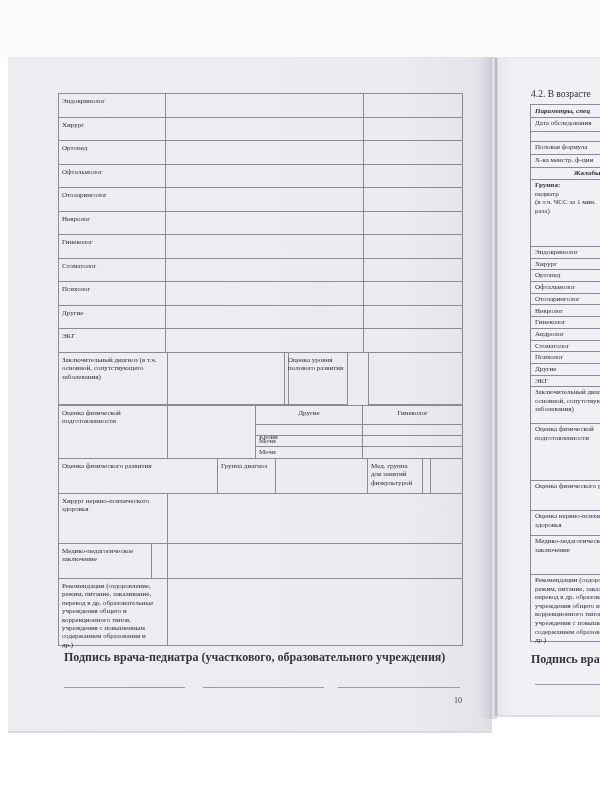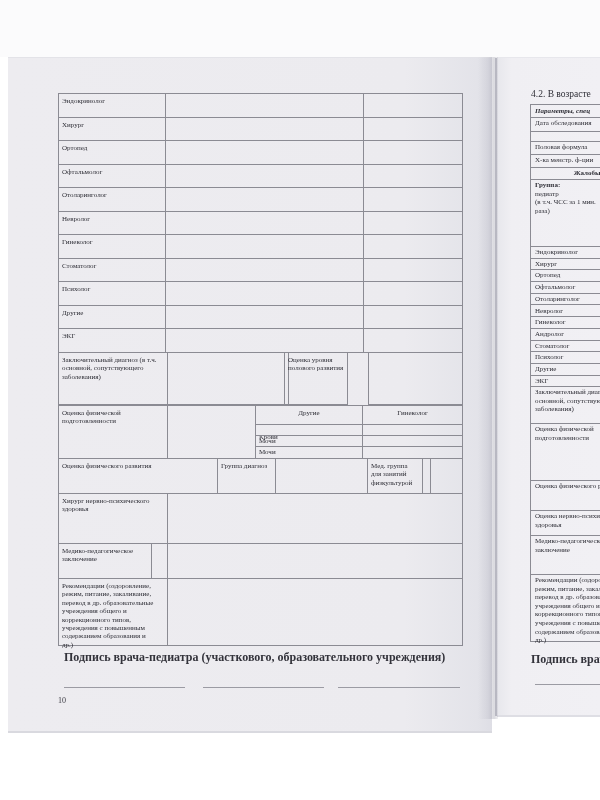--- a/index.html
+++ b/index.html
@@ -19,21 +19,21 @@
   .lbl{font-size:7px;line-height:8.4px;color:#2e2e36;padding:3px 3px 0 3px;white-space:pre-line;}
   .lblc{text-align:center;padding:3px 1px 0 1px;}
   .rrow{position:absolute;box-sizing:border-box;border:1px solid #8b8b93;border-top:none;left:530px;width:160px;}
   .rrow.first{border-top:1px solid #8b8b93;}
   .rlbl{font-size:7px;line-height:8.6px;color:#2e2e36;padding:2px 2px 0 4px;white-space:pre-line;width:110px;box-sizing:border-box;}
   .bold{font-weight:bold;}
   .ital{font-style:italic;}
   .caption{font-size:12px;font-weight:bold;color:#33333b;white-space:nowrap;}
   .heading{font-size:9.5px;color:#2e2e36;white-space:nowrap;}
   .sig{height:1px;background:#9b9ba3;}
-  .pagenum{left:58px;top:696px;width:404px;text-align:left;font-size:8px;color:#3a3a42;}
+  .pagenum{left:58px;top:696px;width:404px;text-align:right;font-size:8px;color:#3a3a42;}
 </style>
 </head>
 <body>
 
 <div class="abs backdrop-top"></div>
 <div class="abs page-left"></div>
 <div class="abs page-right"></div>
 <div class="abs gutter"></div>
 <div class="abs page-edge"></div>
 

